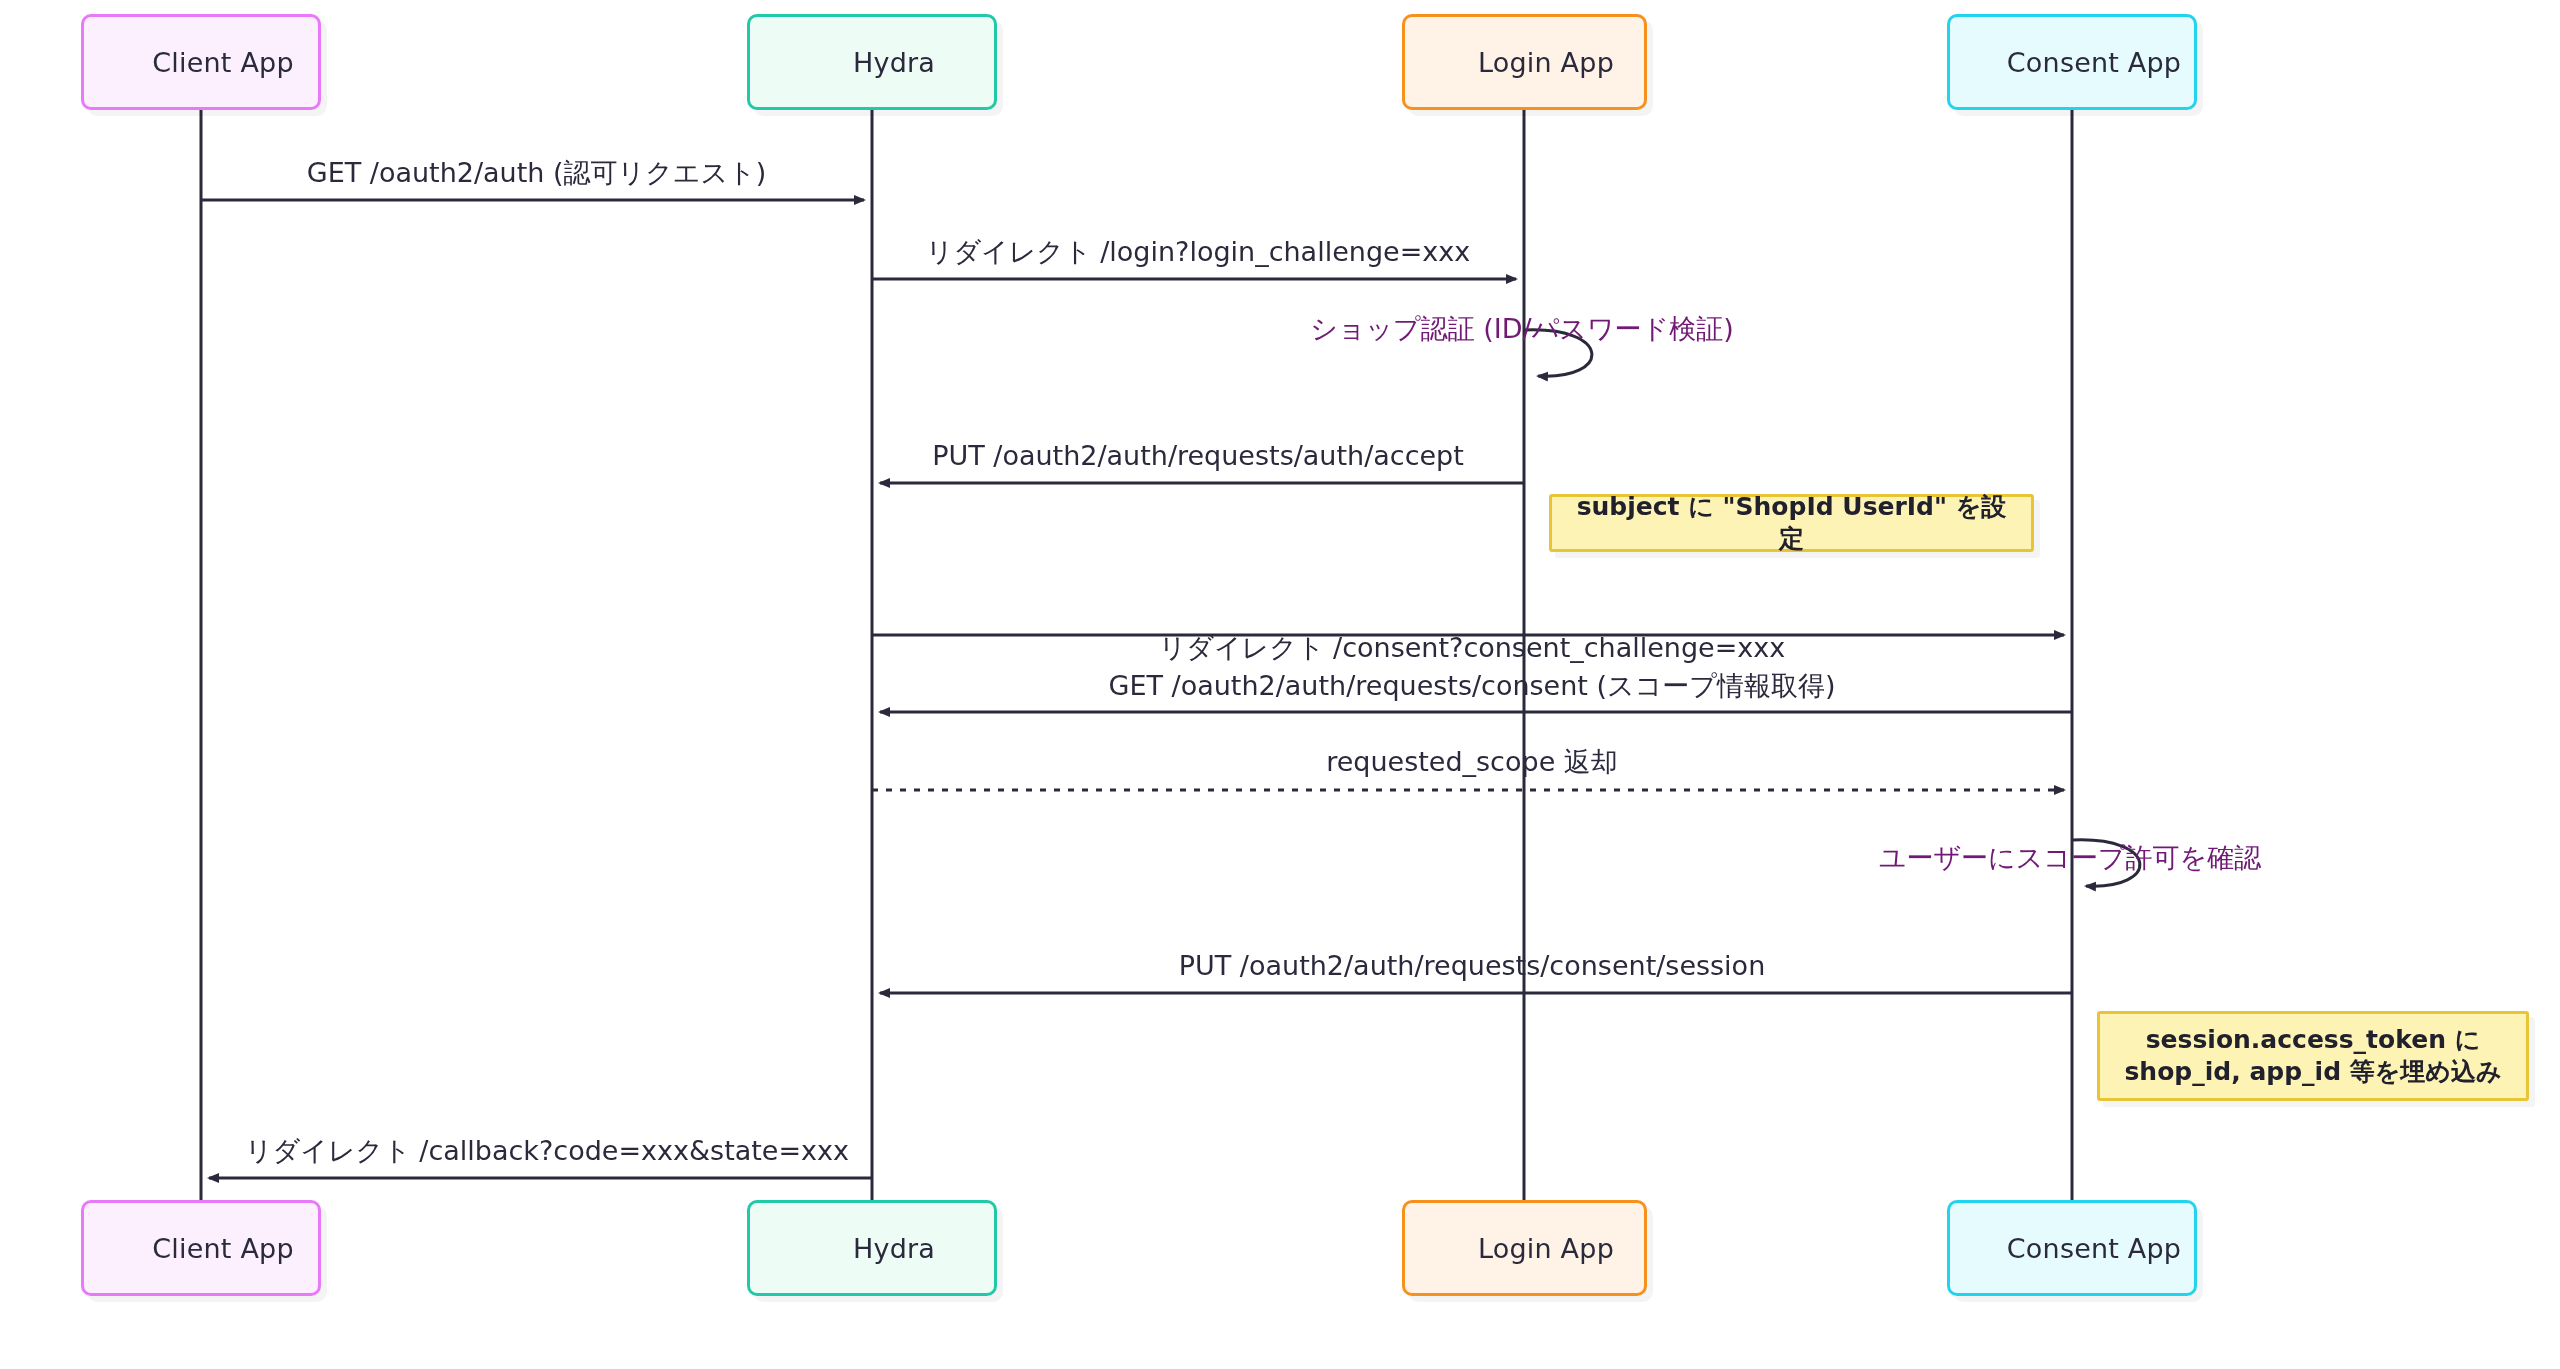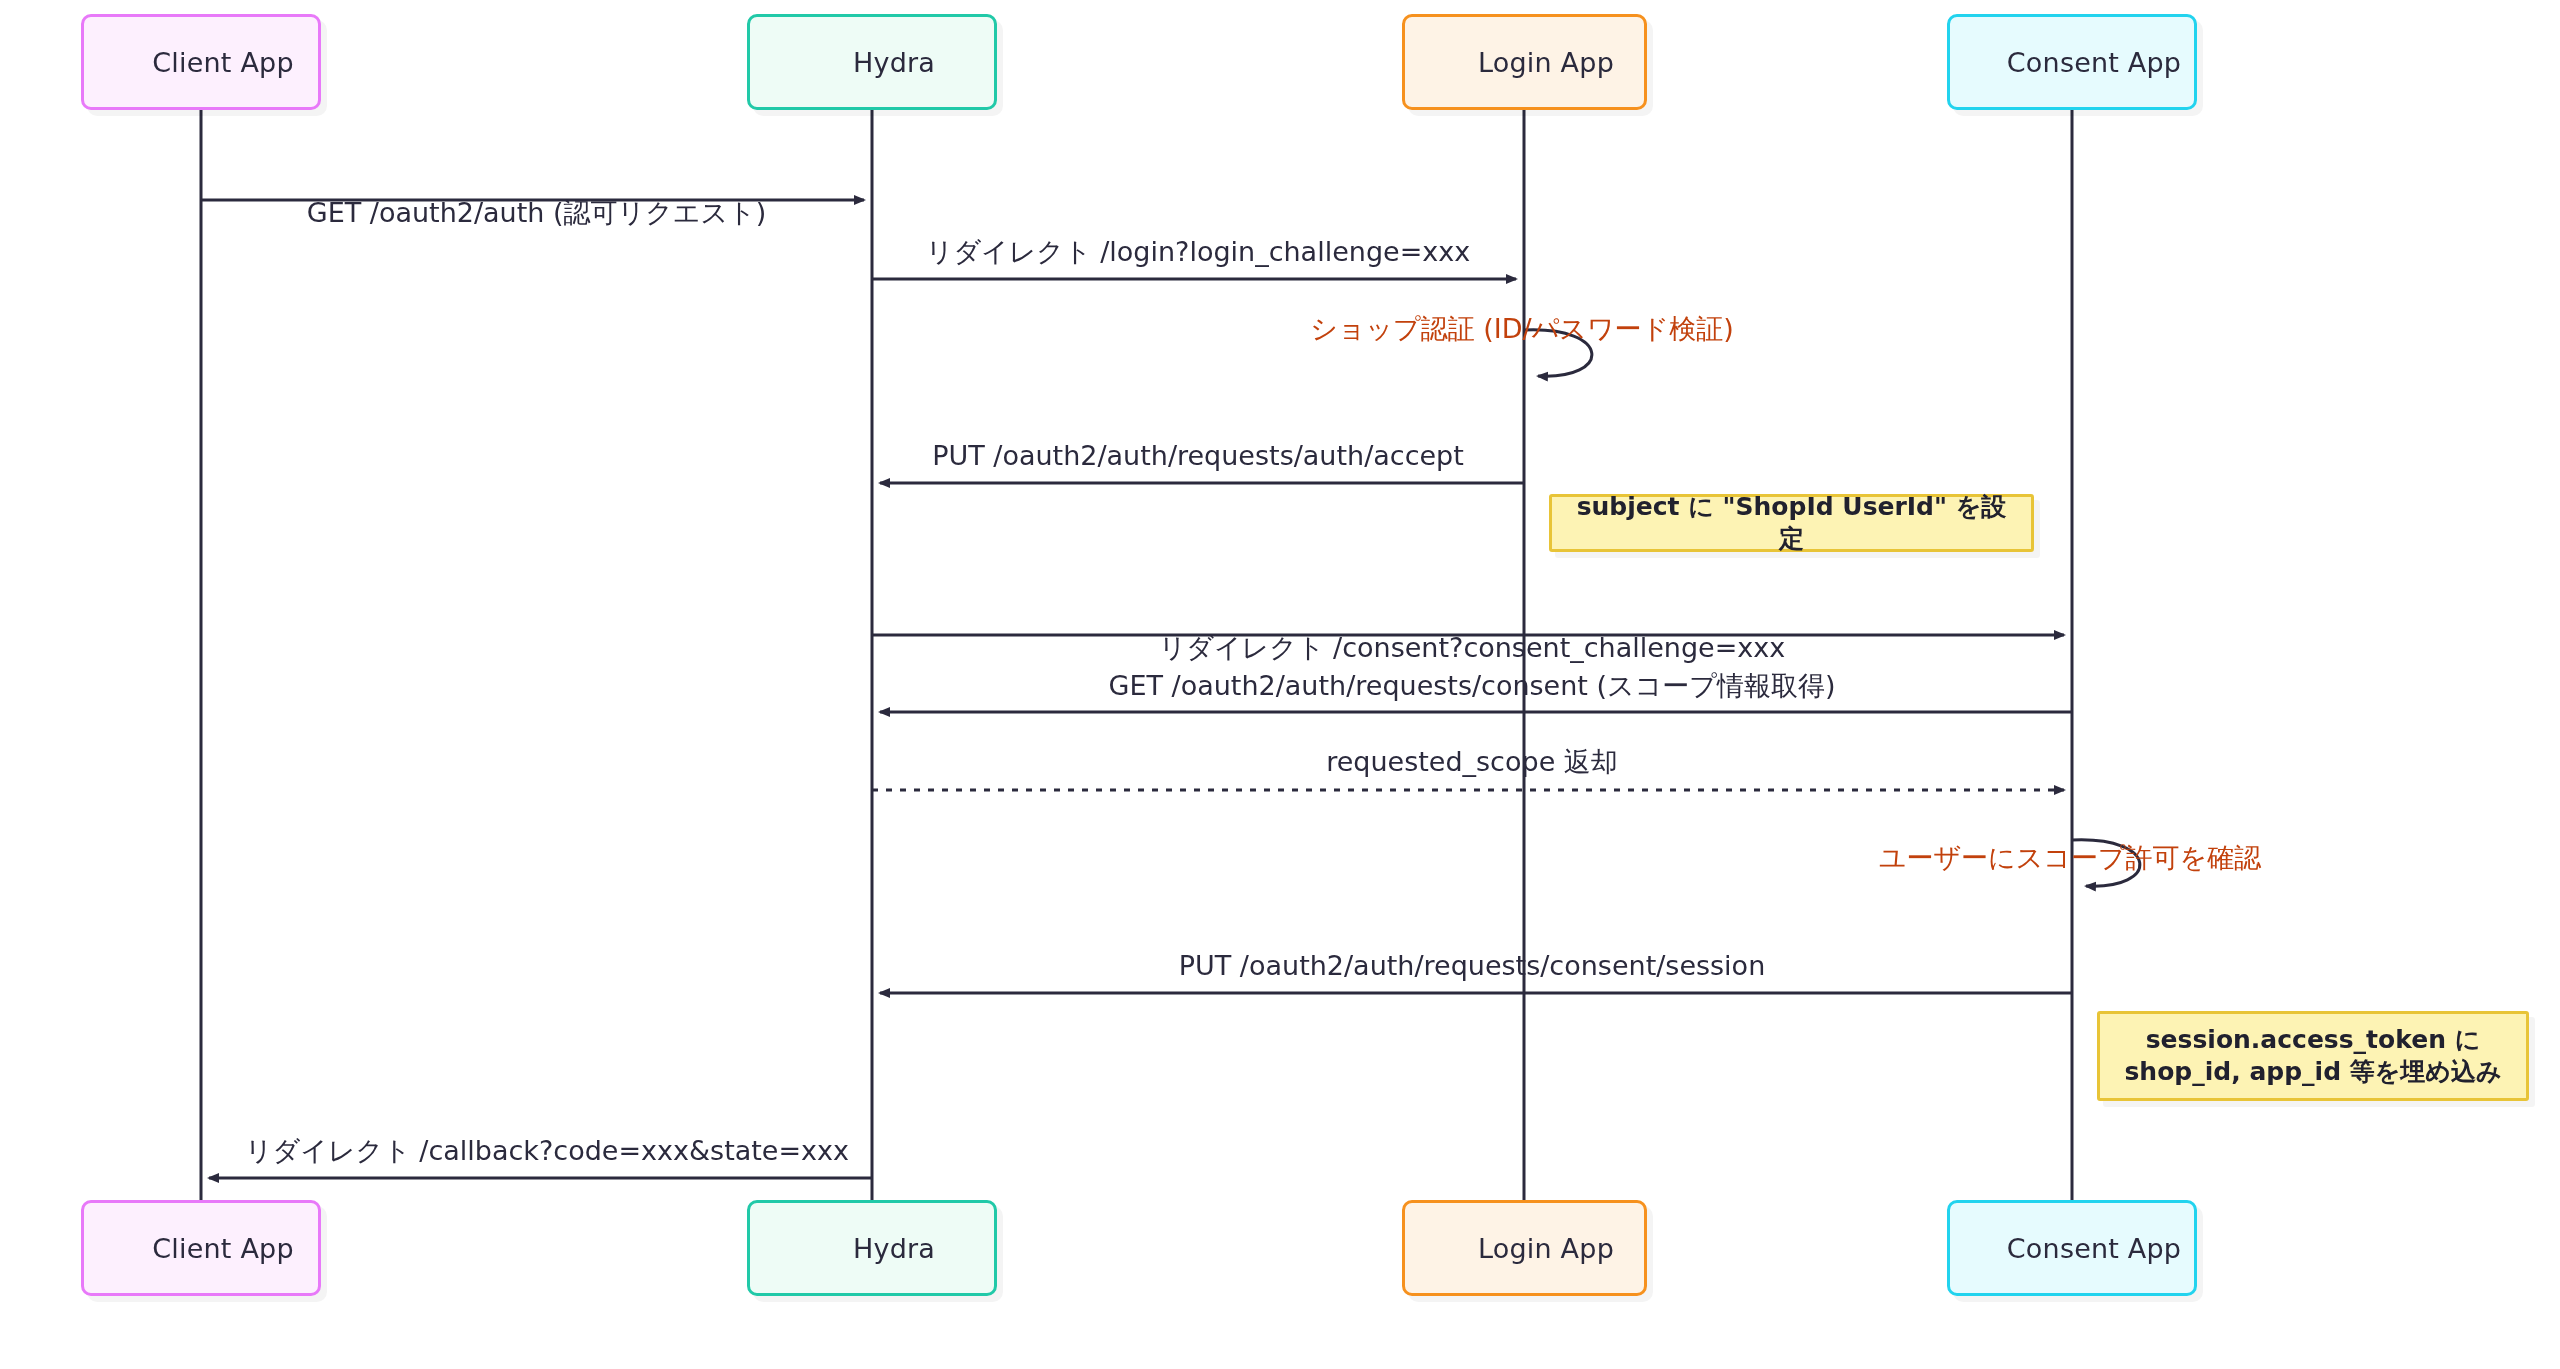--- a/index.html
+++ b/index.html
@@ -46,21 +46,21 @@
     font-size: 27px;
     color: #2b2a3d;
     white-space: nowrap;
     transform: translateX(-50%);
     text-align: center;
     line-height: 1.2;
   }
   .self-label {
     position: absolute;
     font-size: 27px;
-    color: #c2410c;
+    color: #701a75;
     white-space: nowrap;
     transform: translateX(-50%);
     text-align: center;
   }
   
   .note-box {
     position: absolute;
     background: #fdf3b4;
     border: 3px solid #e8c437;
     border-radius: 3px;
@@ -135,21 +135,21 @@
         <span class="participant-label">Hydra</span>
       </div>
       <div class="participant-box" style="left: 1401.5px; top: 1200px; width: 245px; height: 96px; background: rgb(254, 243, 230); border-color: rgb(246, 145, 30);">
         <span class="participant-label">Login App</span>
       </div>
       <div class="participant-box" style="left: 1947px; top: 1200px; width: 250px; height: 96px; background: rgb(230, 251, 254); border-color: rgb(34, 211, 238);">
         <span class="participant-label">Consent App</span>
       </div>
     </div>
   <div id="labels">
-      <div class="msg-label" style="left: 536.5px; top: 157px; margin-top: 40px;">GET /oauth2/auth (認可リクエスト)</div>
+      <div class="msg-label" style="left: 536.5px; top: 157px;">GET /oauth2/auth (認可リクエスト)</div>
       <div class="msg-label" style="left: 1198px; top: 236px;">リダイレクト /login?login_challenge=xxx</div>
       <div class="self-label" style="left: 1522px; top: 311px;">ショップ認証 (ID/パスワード検証)</div>
       <div class="msg-label" style="left: 1198px; top: 440px;">PUT /oauth2/auth/requests/auth/accept</div>
       <div class="msg-label" style="left: 1472px; top: 592px; margin-top: 40px;">リダイレクト /consent?consent_challenge=xxx</div>
       <div class="msg-label" style="left: 1472px; top: 670px;">GET /oauth2/auth/requests/consent (スコープ情報取得)</div>
       <div class="msg-label" style="left: 1472px; top: 746px;">requested_scope 返却</div>
       <div class="self-label" style="left: 2070px; top: 840px; font-family: Liberation Mono, monospace;">ユーザーにスコープ許可を確認</div>
       <div class="msg-label" style="left: 1472px; top: 950px;">PUT /oauth2/auth/requests/consent/session</div>
       <div class="msg-label" style="left: 547px; top: 1135px;">リダイレクト /callback?code=xxx&amp;state=xxx</div>
     </div>

